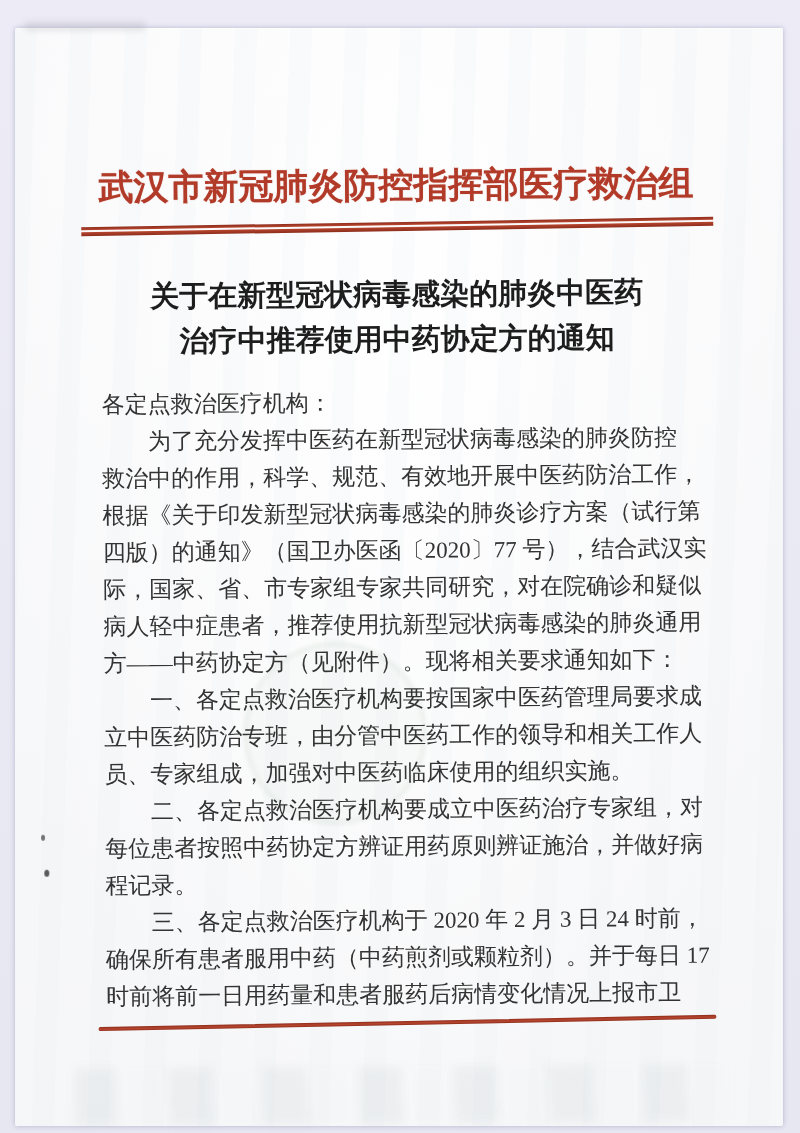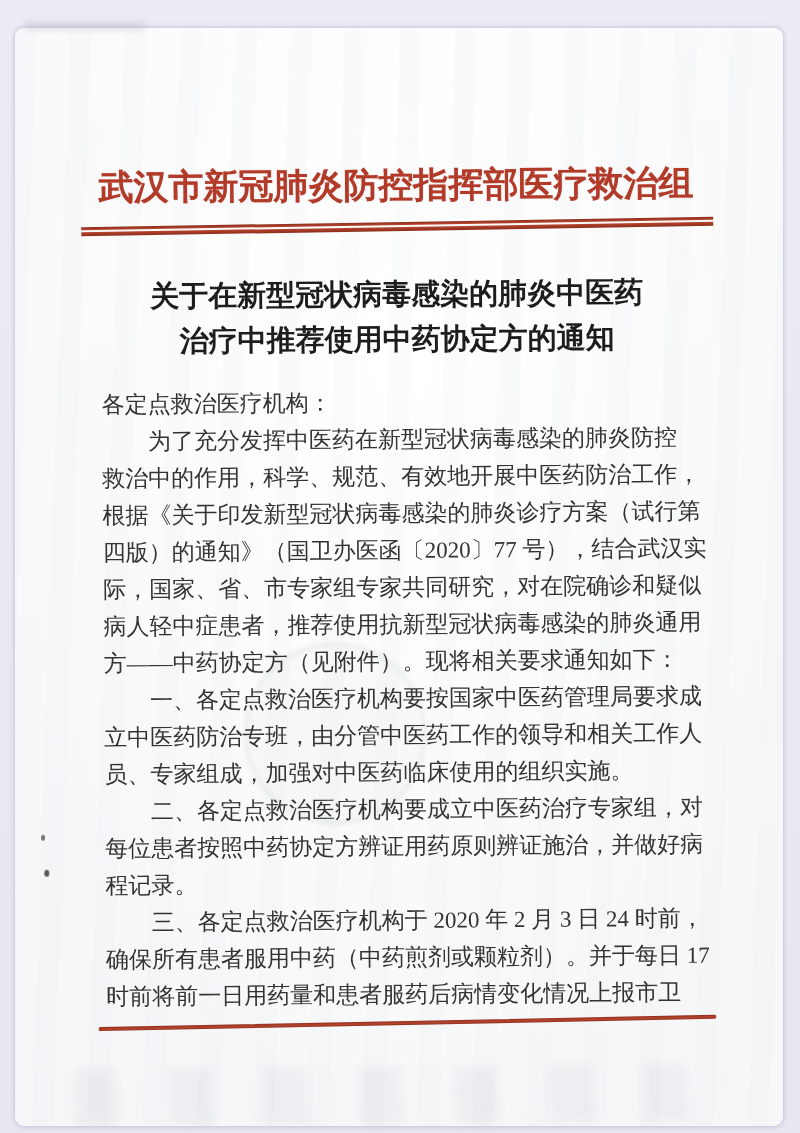--- a/index.html
+++ b/index.html
@@ -4,21 +4,21 @@
 <style>
   html,body{margin:0;padding:0;}
   body{width:800px;height:1133px;overflow:hidden;background:#e9e9f4;
        font-family:"Liberation Serif","DejaVu Serif",serif;}
   .photo{position:relative;width:800px;height:1133px;background:linear-gradient(#ecebf6,#e7e7f2);}
   .paper{position:absolute;left:15px;top:28px;width:768px;height:1098px;
          background:
            radial-gradient(ellipse at 50% 28%, rgba(255,255,255,.95), rgba(246,246,248,.35) 75%),
            linear-gradient(#fcfcfd,#f6f7f8);
          box-shadow:0 0 5px rgba(110,110,150,.45), inset 0 1px 0 rgba(255,255,255,.8);
-         border-radius:9px;}
+         border-radius:2px;}
   .texture{position:absolute;inset:0;opacity:.35;pointer-events:none;
          background:repeating-linear-gradient(92deg, rgba(222,230,234,.35) 0 22px, rgba(255,255,255,0) 22px 55px);}
   .content{position:absolute;inset:0;transform:rotate(-0.45deg);transform-origin:50% 50%;}
 
   .red-header{position:absolute;top:134px;left:0;width:100%;text-align:center;
         font-size:35px;font-weight:bold;letter-spacing:0px;color:#b23a28;
         text-shadow:0 0 1px rgba(178,58,40,.55);white-space:nowrap;}
   .double-rule{position:absolute;top:194px;left:69px;width:632px;transform:rotate(-0.5deg);}
   .double-rule .thin{height:3px;background:linear-gradient(#8d2d1c,#b8462f);}
   .double-rule .gap{height:2px;}

